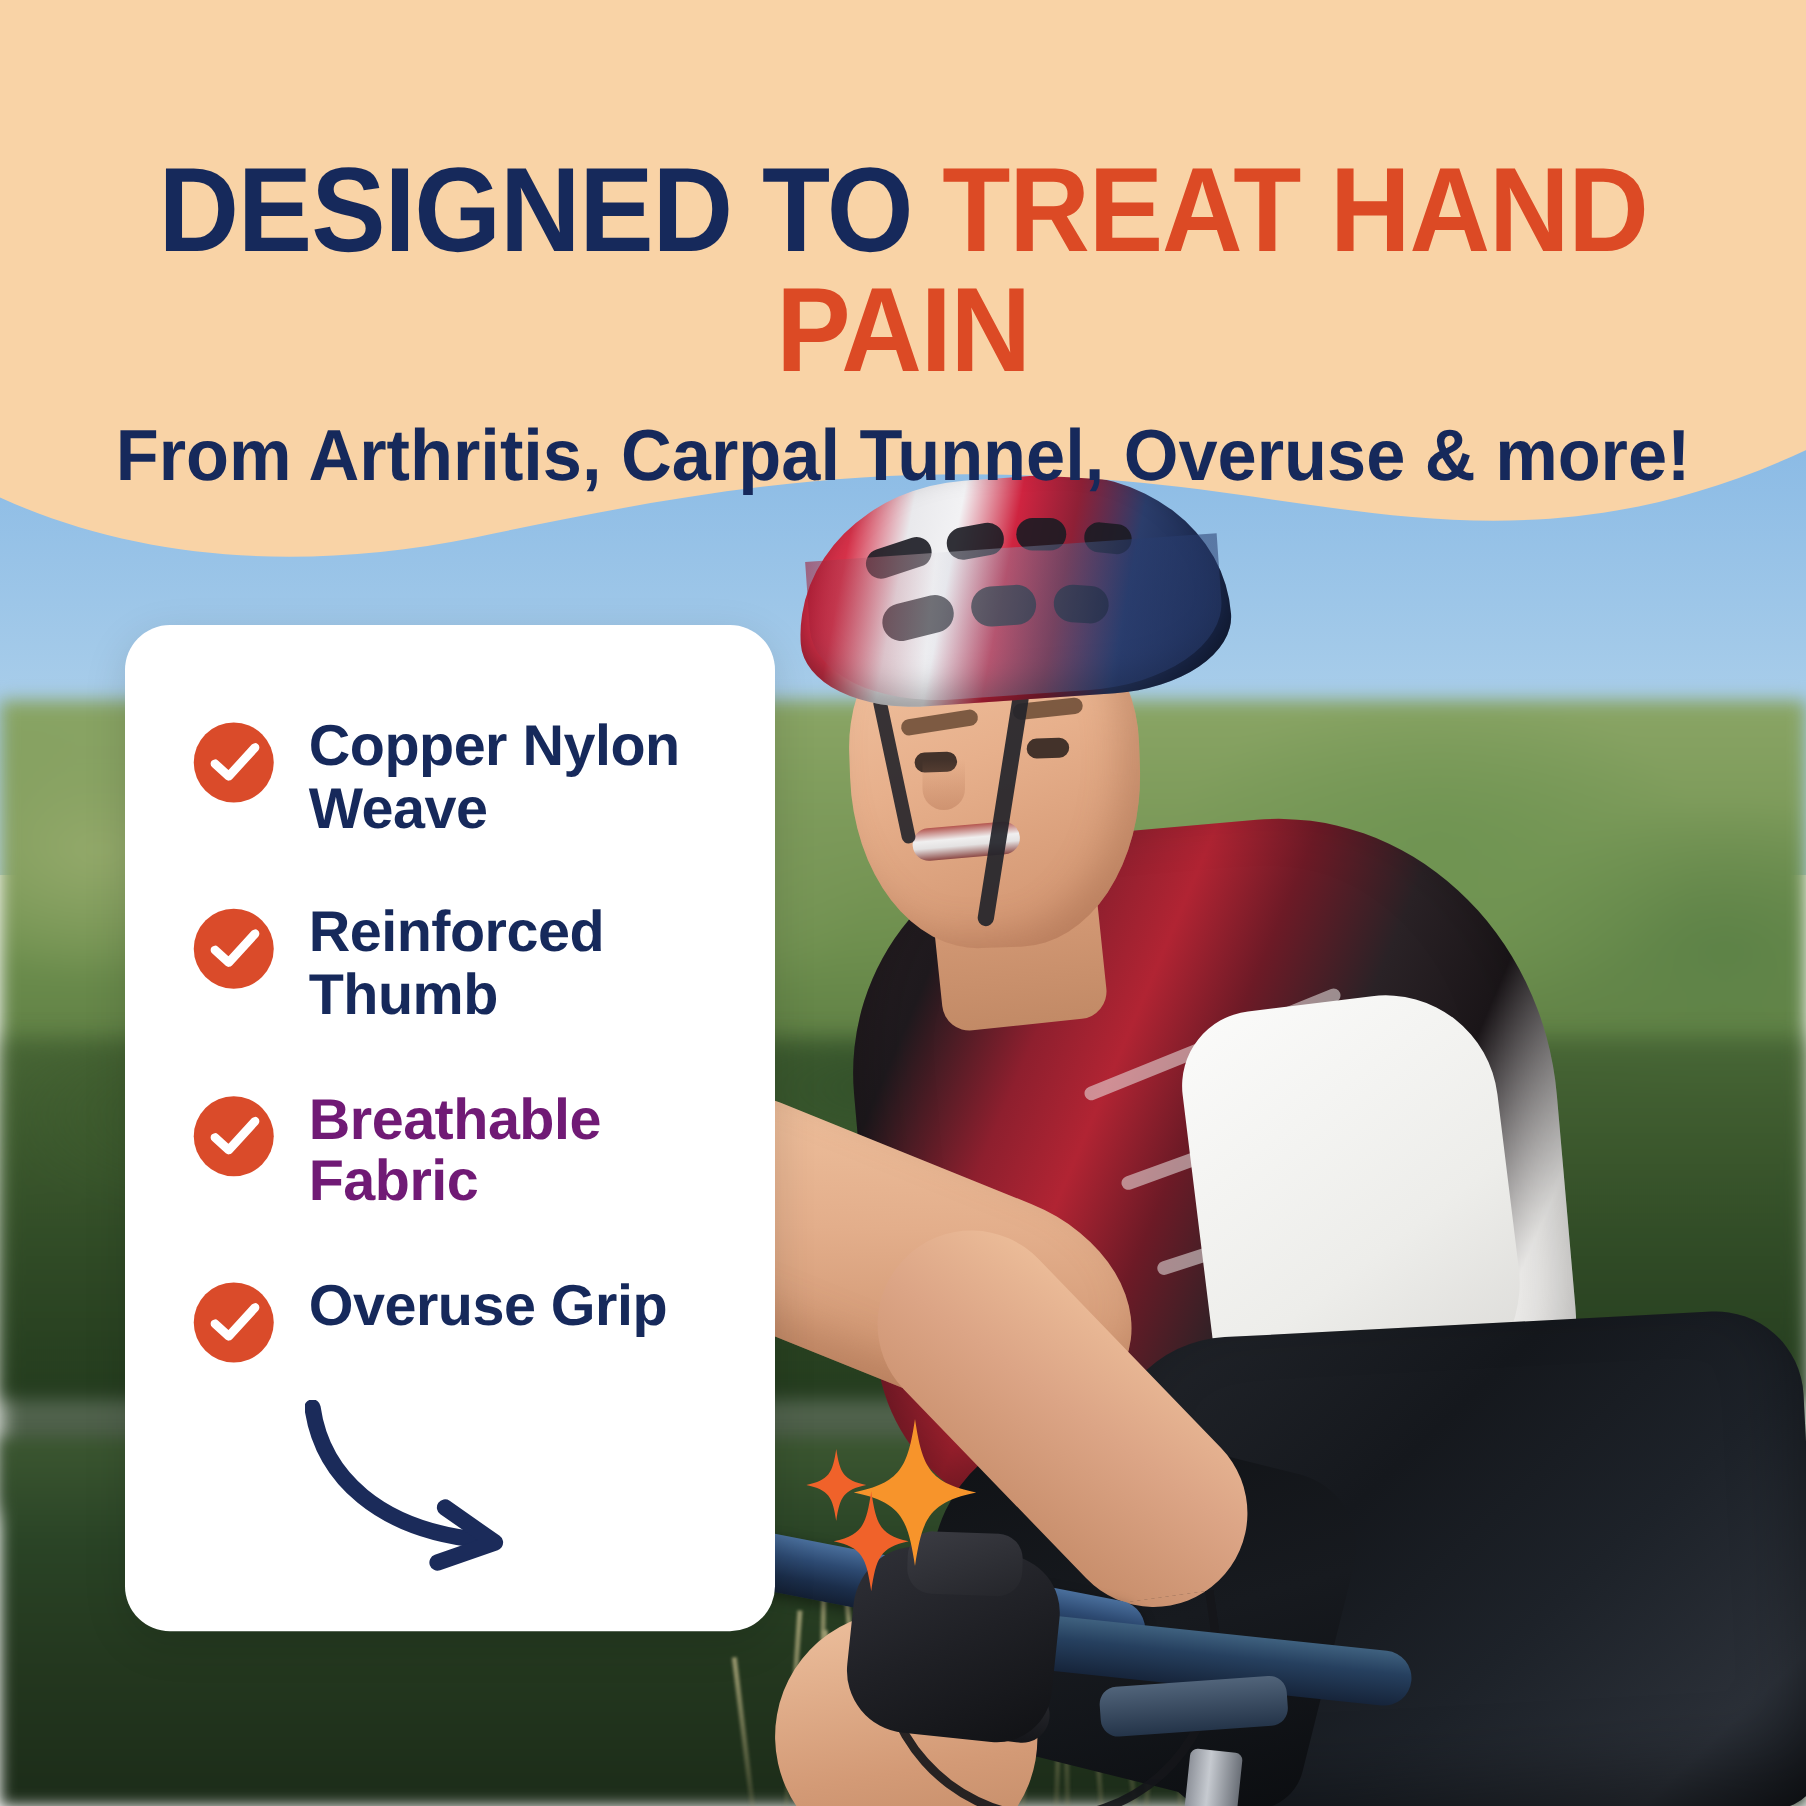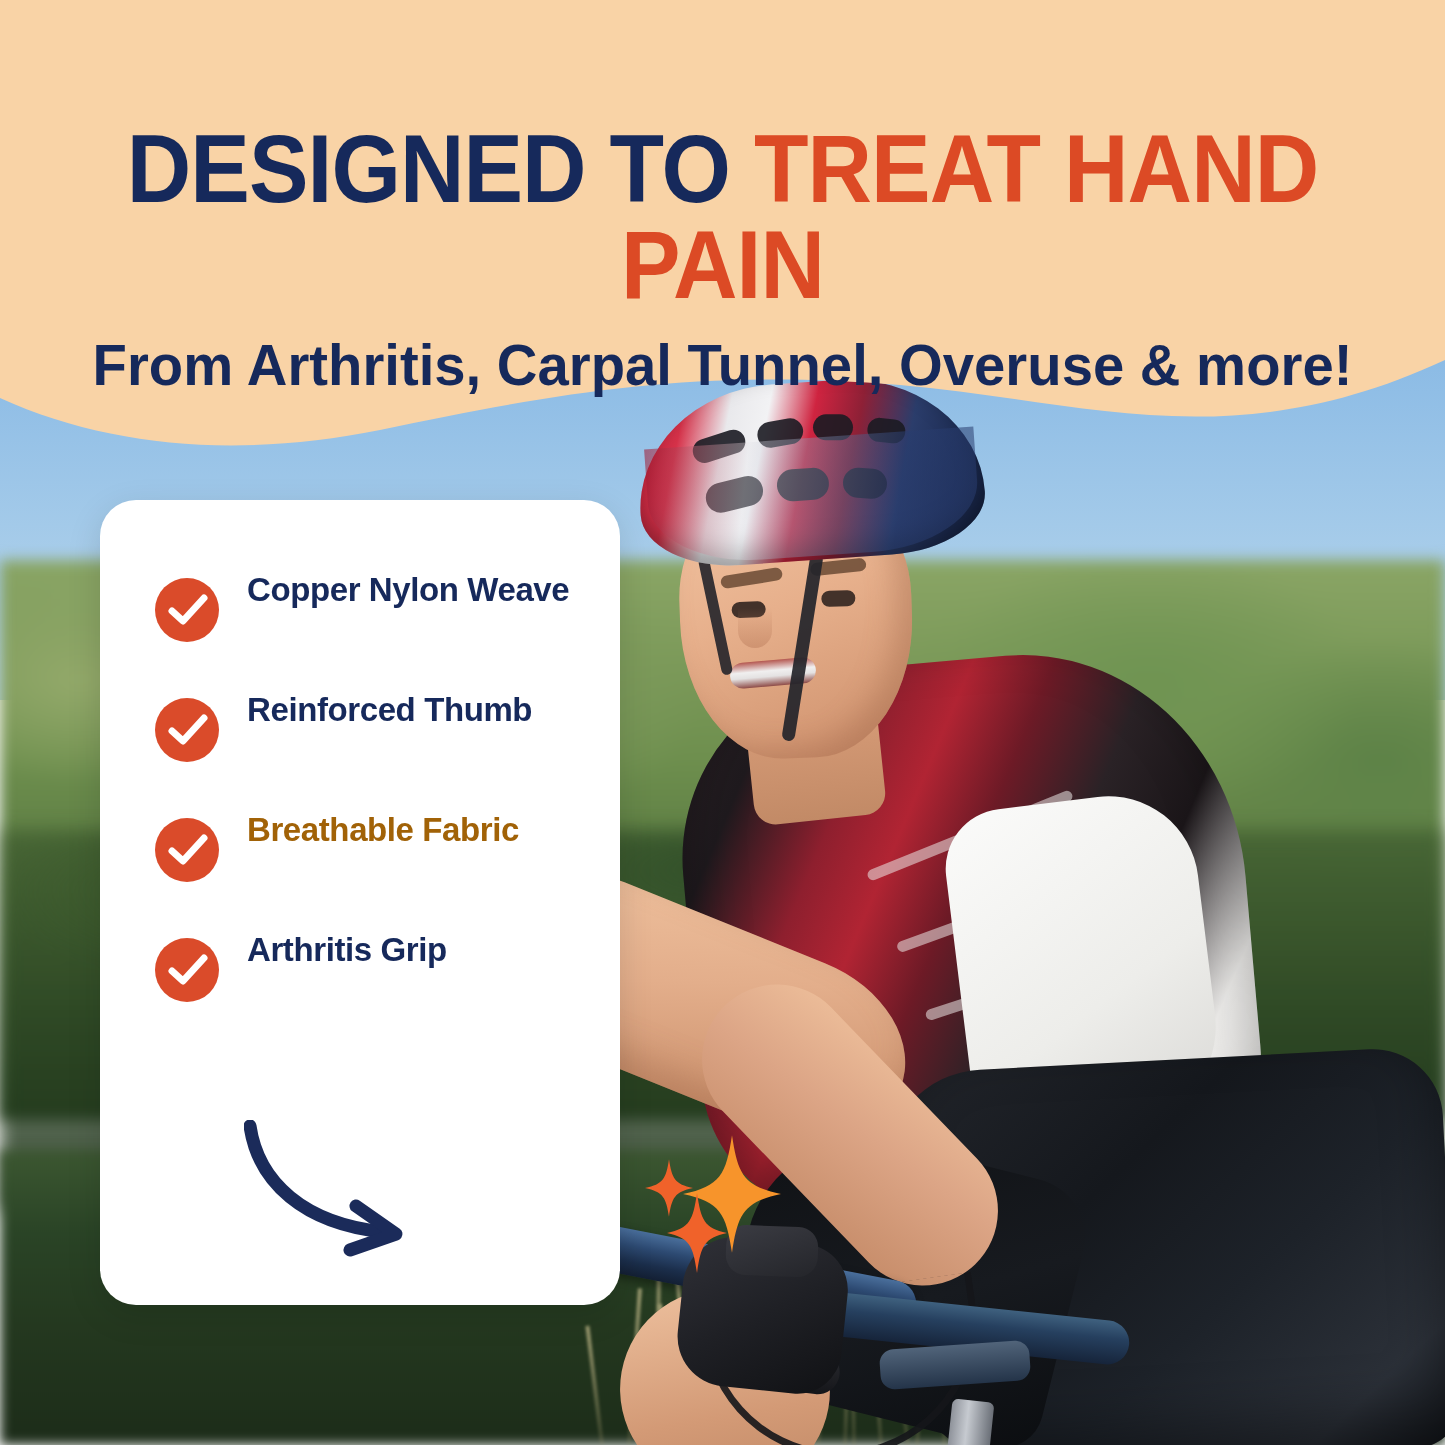--- a/index.html
+++ b/index.html
@@ -209,21 +209,21 @@
   .features{position:absolute;left:55px;top:72px;width:430px;}
   .frow{display:flex;align-items:flex-start;margin-bottom:50px;}
   .frow:last-child{margin-bottom:0;}
   .badge{
     flex:0 0 auto;width:64px;height:64px;border-radius:50%;
     background:#DA4B2A;position:relative;margin-top:6px;
   }
   .badge svg{position:absolute;left:13px;top:15px;}
   .flabel{
     margin-left:28px;font-family:"Liberation Sans","DejaVu Sans",sans-serif;
-    font-weight:bold;font-size:33px;line-height:1.08;color:#16295B;
+    font-weight:bold;font-size:46px;line-height:1.08;color:#16295B;
     letter-spacing:-.4px;
   }
   .arrow{position:absolute;left:244px;top:1120px;width:180px;height:140px;}
 
   
   .sparks{position:absolute;left:645px;top:1135px;width:170px;height:150px;}
   .spark{position:absolute;}
 </style>
 </head>
 <body>
@@ -342,29 +342,29 @@
             </svg>
           </div>
           <div class="flabel" style="color: rgb(22, 41, 91);">Reinforced Thumb</div>
         </div>
         <div class="frow">
           <div class="badge" style="background: rgb(218, 75, 42);">
             <svg width="40" height="36" viewBox="0 0 40 36">
               <path d="M4,18 L15,28 L36,5" stroke="#ffffff" stroke-width="7" fill="none" stroke-linecap="round" stroke-linejoin="round"></path>
             </svg>
           </div>
-          <div class="flabel" style="color: #a16207;">Breathable Fabric</div>
+          <div class="flabel" style="color: #701a75;">Breathable Fabric</div>
         </div>
         <div class="frow">
           <div class="badge" style="background: rgb(218, 75, 42);">
             <svg width="40" height="36" viewBox="0 0 40 36">
               <path d="M4,18 L15,28 L36,5" stroke="#ffffff" stroke-width="7" fill="none" stroke-linecap="round" stroke-linejoin="round"></path>
             </svg>
           </div>
-          <div class="flabel" style="color: rgb(22, 41, 91);">Arthritis Grip</div>
+          <div class="flabel" style="color: rgb(22, 41, 91);">Overuse Grip</div>
         </div>
       </div>
   </div>
 
   <svg class="arrow" viewBox="0 0 180 140">
     <path d="M6,6 C14,62 60,104 140,112" stroke="#1B2B5A" stroke-width="13" fill="none" stroke-linecap="round"></path>
     <path d="M112,86 L152,114 L106,130" stroke="#1B2B5A" stroke-width="13" fill="none" stroke-linecap="round" stroke-linejoin="round"></path>
   </svg>
 
   <div class="sparks">

